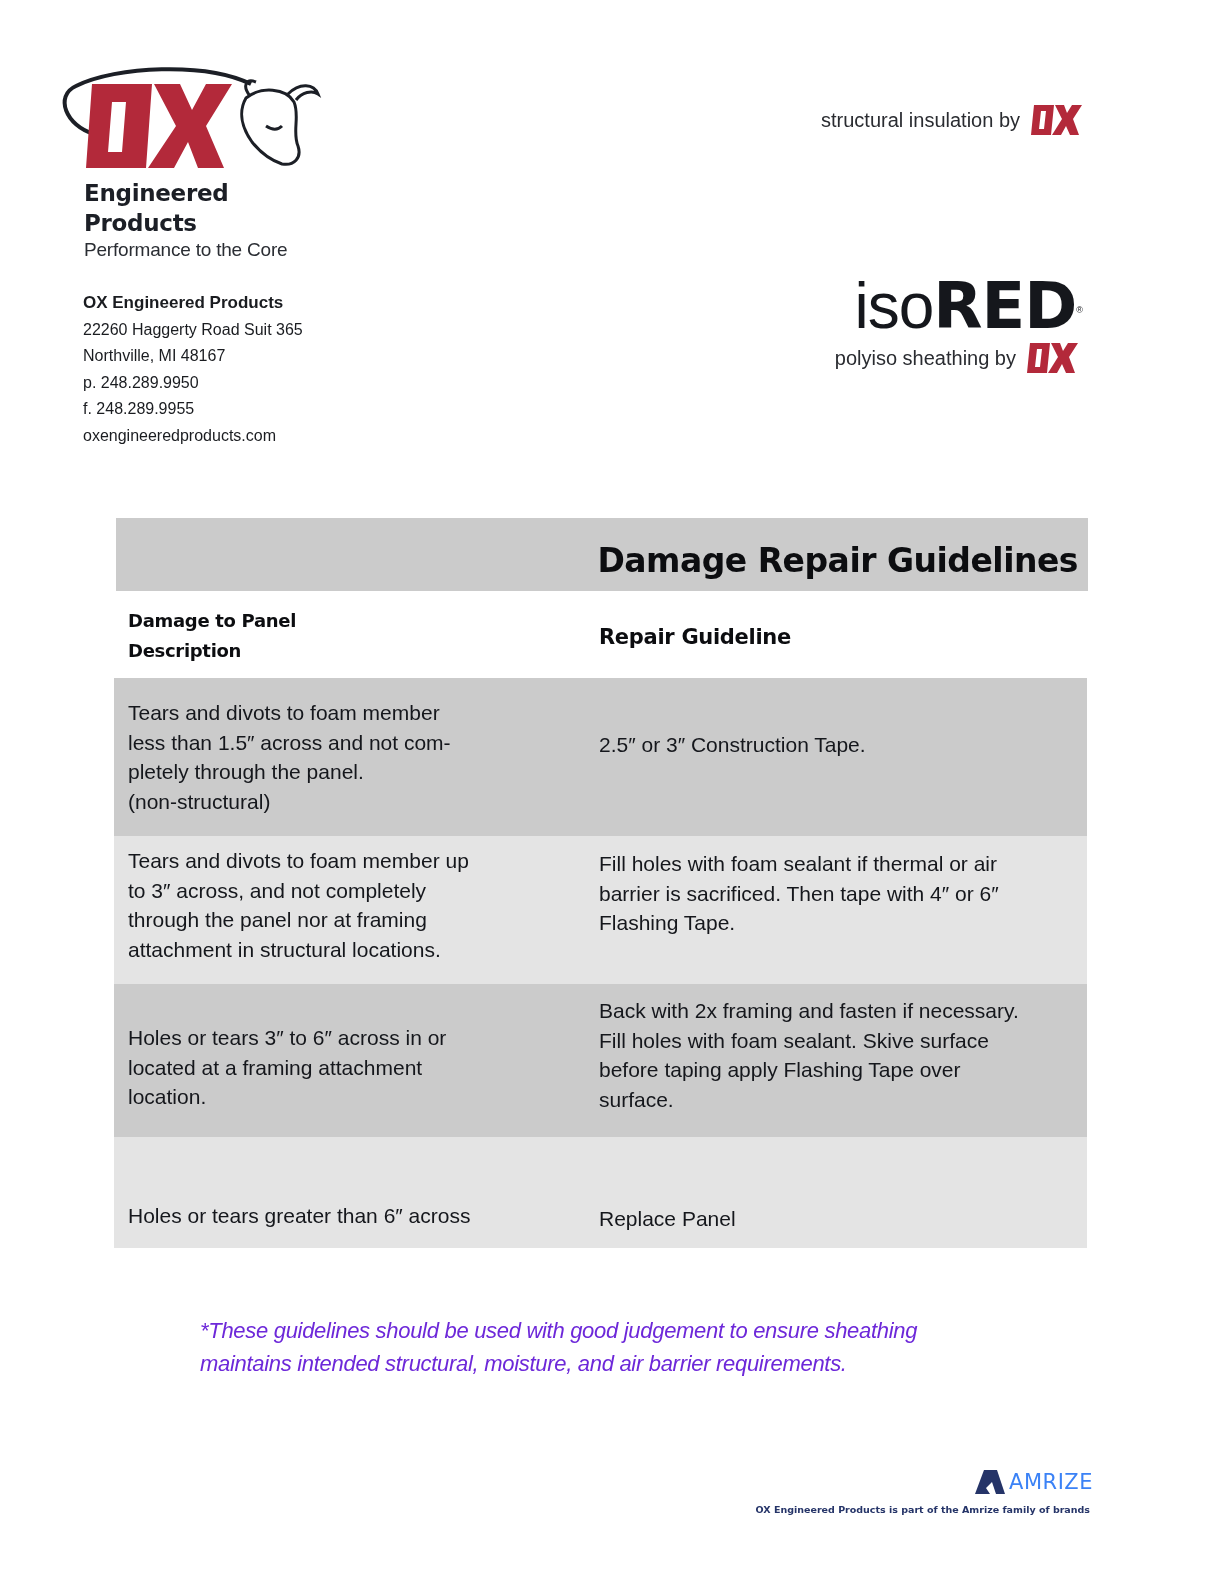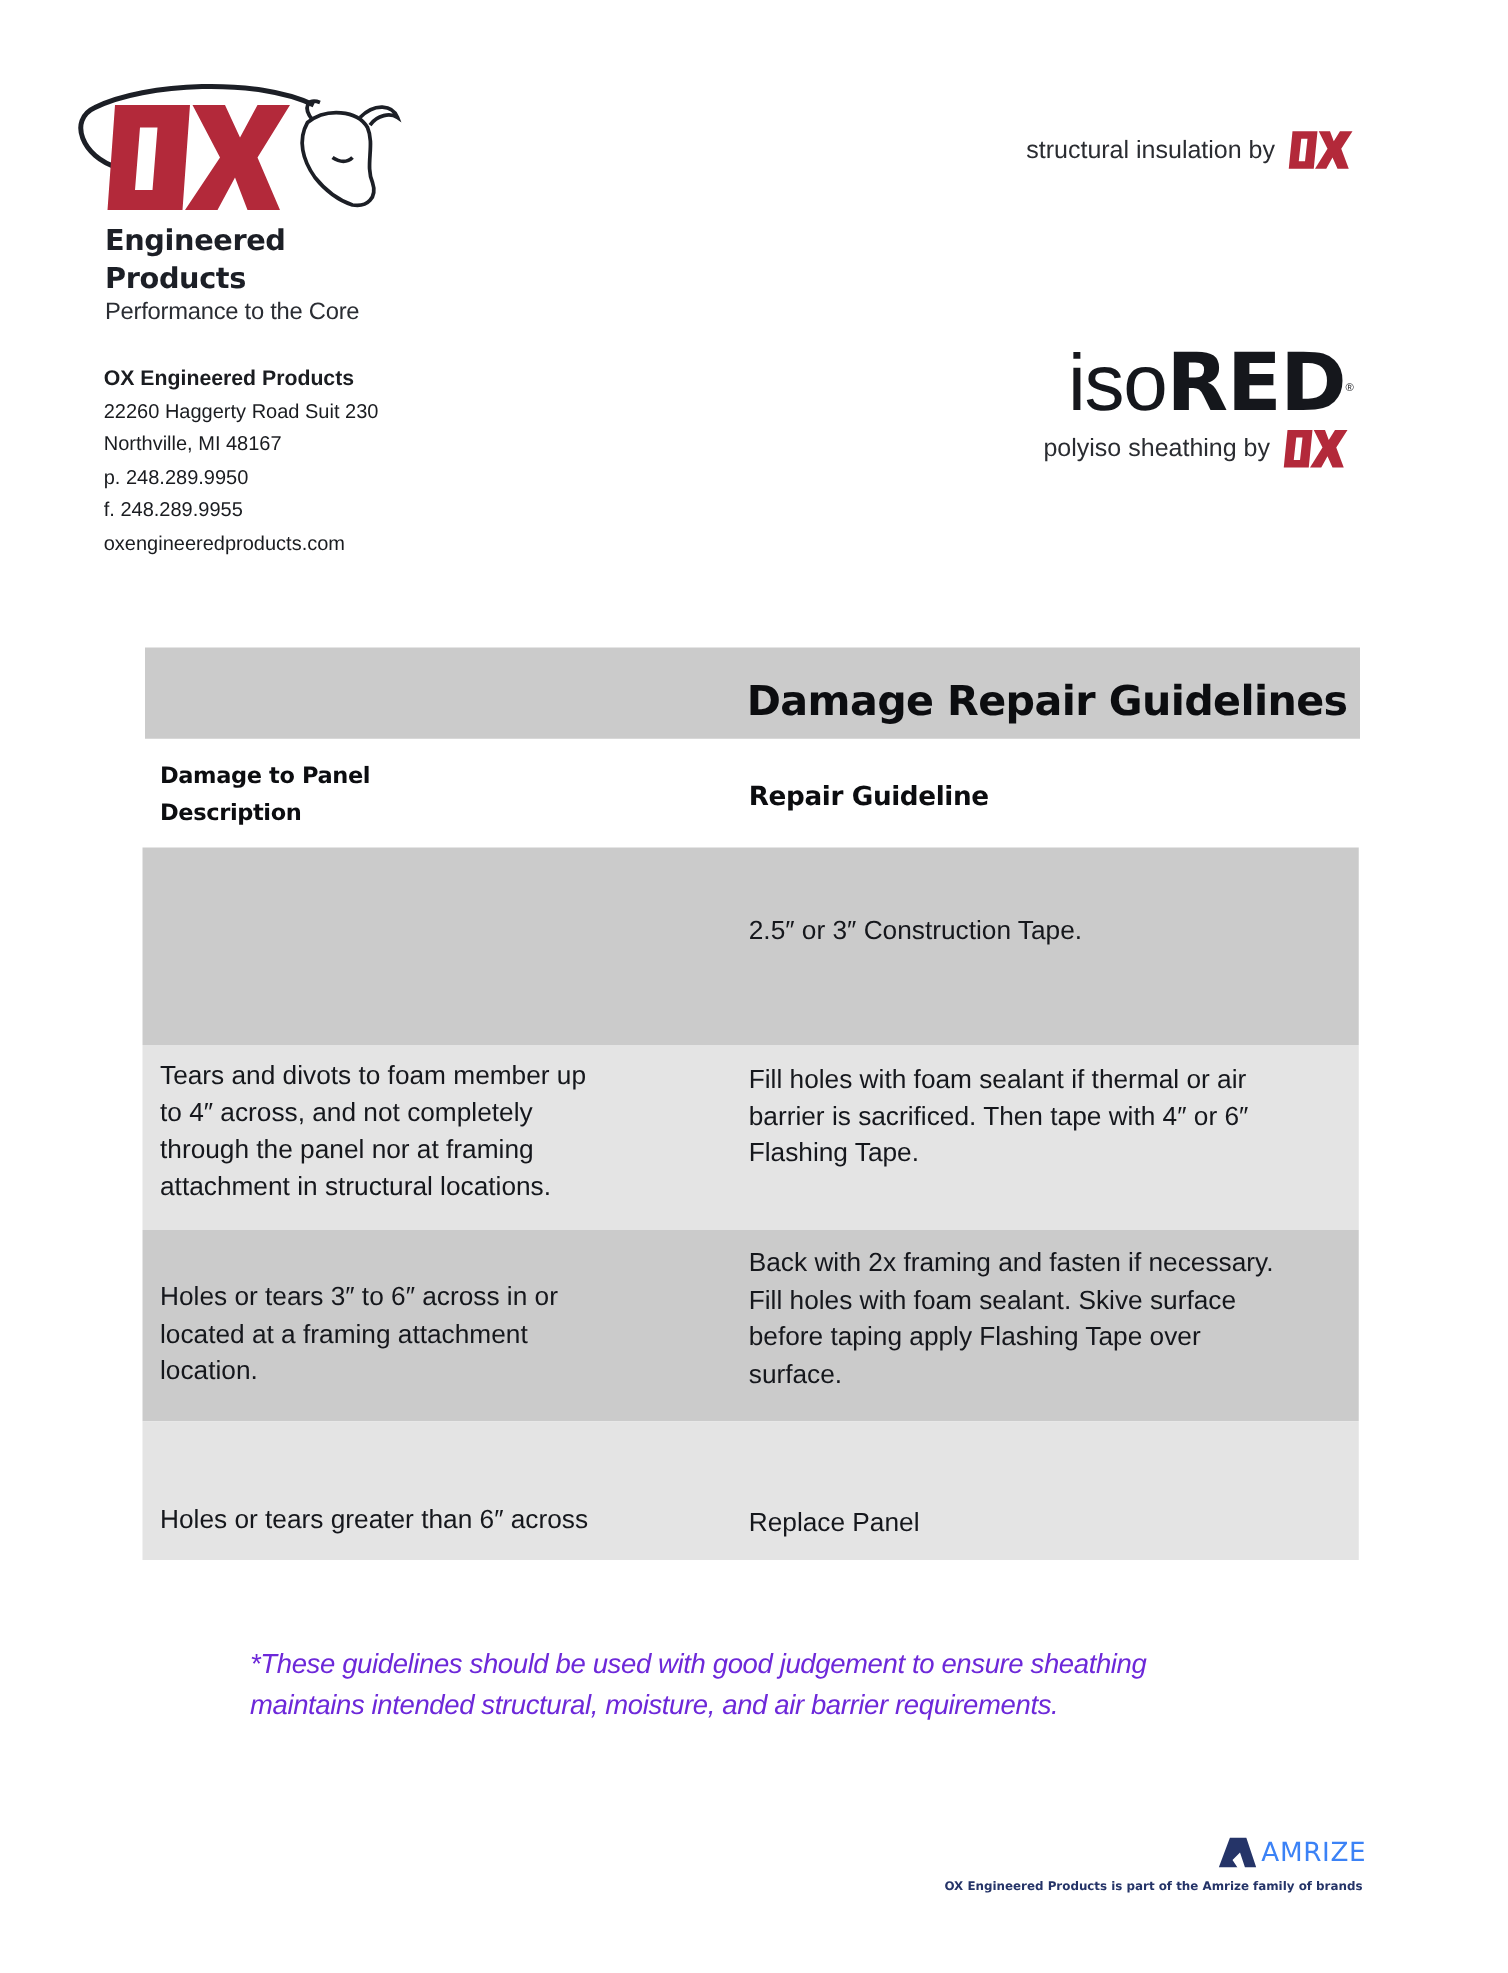--- a/index.html
+++ b/index.html
@@ -64,21 +64,21 @@
   </g>
 </svg>
 <div class="abs logo-eng">
   <div>Engineered</div>
   <div>Products</div>
 </div>
 <div class="abs logo-tag">Performance to the Core</div>
 
 <div class="abs addr">
   <div class="company">OX Engineered Products</div>
-  <div>22260 Haggerty Road Suit 230</div>
+  <div>22260 Haggerty Road Suit 365</div>
   <div>Northville, MI 48167</div>
   <div>p. 248.289.9950</div>
   <div>f. 248.289.9955</div>
   <div>oxengineeredproducts.com</div>
 </div>
 
 <div class="abs oxis-wrap">
   <div class="brand-sub">
     <span>structural insulation by</span>
     <svg class="mini-ox" viewBox="0 0 58 32">
@@ -100,25 +100,29 @@
 </div>
 
 <div class="abs title-bar">
   <h1>Damage Repair Guidelines</h1>
 </div>
 <div class="abs hdr-left" style="white-space: pre-line;">Damage to Panel
 Description</div>
 <div class="abs hdr-right">Repair Guideline</div>
 
 <div class="row dark" style="top:678px; height:158px;">
+  <div class="cell left" style="top:20px;">Tears and divots to foam member
+less than 1.5″ across and not com-
+pletely through the panel.
+(non-structural)</div>
   <div class="cell right" style="top:52px;">2.5″ or 3″ Construction Tape.</div>
 </div>
 <div class="row light" style="top:836px; height:148px;">
   <div class="cell left" style="top:10px;">Tears and divots to foam member up
-to 4″ across, and not completely
+to 3″ across, and not completely
 through the panel nor at framing
 attachment in structural locations.</div>
   <div class="cell right" style="top:13px;">Fill holes with foam sealant if thermal or air
 barrier is sacrificed. Then tape with 4″ or 6″
 Flashing Tape.</div>
 </div>
 <div class="row dark" style="top:984px; height:153px;">
   <div class="cell left" style="top:39px;">Holes or tears 3″ to 6″ across in or
 located at a framing attachment
 location.</div>

